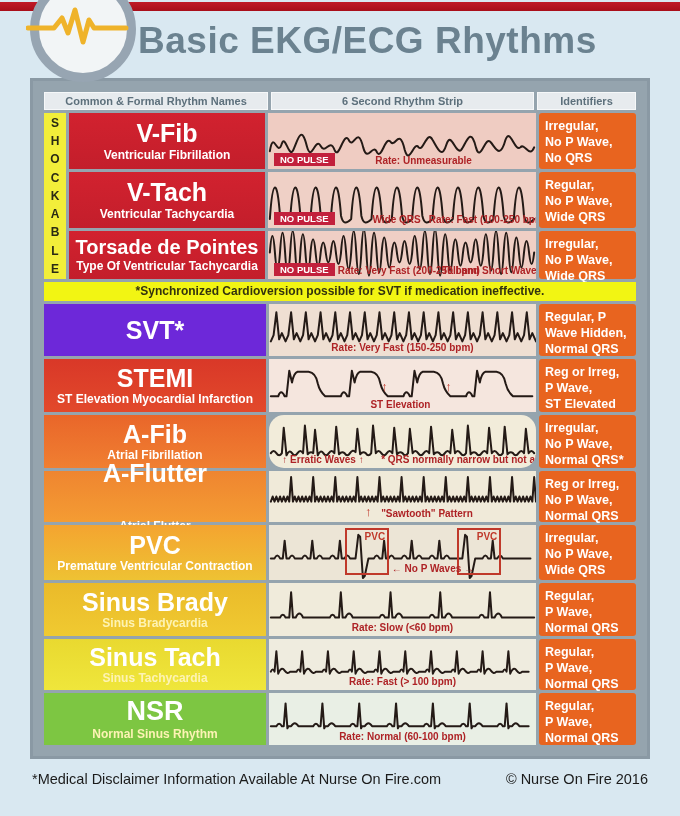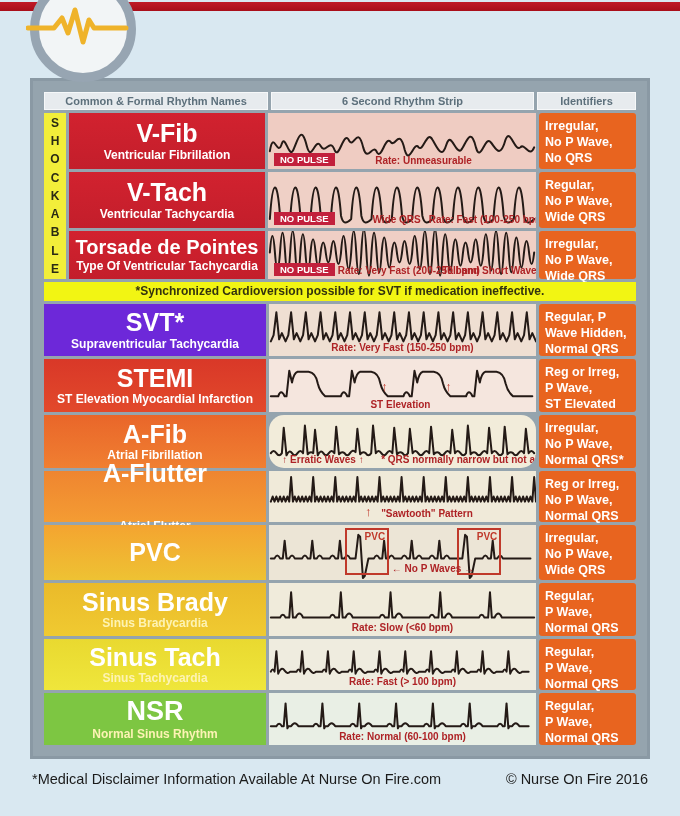--- a/index.html
+++ b/index.html
@@ -68,20 +68,21 @@
 </style>
 </head>
 <body>
 
 <div class="page">
   <div class="top-bar"></div>
   <div class="logo-ring"></div>
   <svg class="logo-beat" width="104" height="42" viewBox="0 0 104 42">
     <polyline points="2,22 28,22 36,12 42,27 49,4 57,36 63,14 68,22 100,22" fill="none" stroke="#efb32a" stroke-width="5" stroke-linejoin="round" stroke-linecap="round"></polyline>
   </svg>
+  <div class="page-title">Basic EKG/ECG Rhythms</div>
 
   <div class="table">
 
     <div class="hdr-row">
       <div class="hdr-cell hc-name">Common &amp; Formal Rhythm Names</div>
       <div class="hdr-cell hc-strip">6 Second Rhythm Strip</div>
       <div class="hdr-cell hc-id">Identifiers</div>
     </div>
 
     <div class="shock-wrap">
@@ -150,21 +151,20 @@
         </div>
 
       </div>
     </div>
 
     <div class="banner">*Synchronized Cardioversion possible for SVT if medication ineffective.</div>
 
     <div class="row h52">
       <div class="name-cell nc-svt">
         <div class="abbr">SVT*</div>
-        <div class="full">Supraventricular Tachycardia</div>
       </div>
       <div class="strip-cell sb3">
         <svg viewBox="0 0 290 50" preserveAspectRatio="none">
             <path class="wf" d="M2,36 l3,-6 l3,-22 l3,26 l3,-6 l4,8 l3,-6 l3,-22 l3,26 l3,-6 l4,8 l3,-6 l3,-22 l3,26 l3,-6 l4,8 l3,-6 l3,-22 l3,26 l3,-6 l4,8 l3,-6 l3,-22 l3,26 l3,-6 l4,8 l3,-6 l3,-22 l3,26 l3,-6 l4,8 l3,-6 l3,-22 l3,26 l3,-6 l4,8 l3,-6 l3,-22 l3,26 l3,-6 l4,8 l3,-6 l3,-22 l3,26 l3,-6 l4,8 l3,-6 l3,-22 l3,26 l3,-6 l4,8 l3,-6 l3,-22 l3,26 l3,-6 l4,8 l3,-6 l3,-22 l3,26 l3,-6 l4,8 l3,-6 l3,-22 l3,26 l3,-6 l4,8 l3,-6 l3,-22 l3,26 l3,-6 l4,8 l3,-6 l3,-22 l3,26 l3,-6 l4,8 l3,-6 l3,-22 l3,26 l3,-6 l4,8 l3,-6 l3,-22 l3,26 l3,-6 l4,8 l3,-6 l3,-22 l3,26 l3,-6 l4,8"></path>
           </svg>
         <span class="snote snote-center">Rate: Very Fast (150-250 bpm)</span>
       </div>
       <div class="id-cell">Regular, P
 Wave Hidden,
 Normal QRS</div>
@@ -219,20 +219,21 @@
         <span class="arrow-up" style="left:64%;bottom:3px;top:auto;">↑</span>
       </div>
       <div class="id-cell">Reg or Irreg,
 No P Wave,
 Normal QRS</div>
     </div>
 
     <div class="row h55">
       <div class="name-cell nc-pvc">
         <div class="abbr">PVC</div>
+        <div class="full">Premature Ventricular Contraction</div>
       </div>
       <div class="strip-cell sb7">
         <svg viewBox="0 0 290 56" preserveAspectRatio="none">
             <path class="wf" d="M2,34 h4 q3,-6 6,0 h3 l2,-18 l2,18 h3 q3,-6 6,0 h4 h4 q3,-6 6,0 h3 l2,-18 l2,18 h3 q3,-6 6,0 h4 h4 q3,-6 6,0 h3 l2,-18 l2,18 h3 q3,-6 6,0 h4 h2 l3,-24 l2,2 l3,42 l2,-2 l4,-18 h2 h4 q3,-6 6,0 h3 l2,-18 l2,18 h3 q3,-6 6,0 h4 h4 q3,-6 6,0 h3 l2,-18 l2,18 h3 q3,-6 6,0 h4 h4 q3,-6 6,0 h3 l2,-18 l2,18 h3 q3,-6 6,0 h4 h10 l3,-24 l2,2 l3,42 l2,-2 l4,-18 h4 h4 q3,-6 6,0 h3 l2,-18 l2,18 h3 q3,-6 6,0 h4 h26"></path>
           </svg>
         <div class="pvc-box" style="left:28.5%;width:15%;">
           <span class="pvc-label">PVC</span>
         </div>
         <div class="pvc-box" style="left:70.5%;width:15%;">
           <span class="pvc-label">PVC</span>

